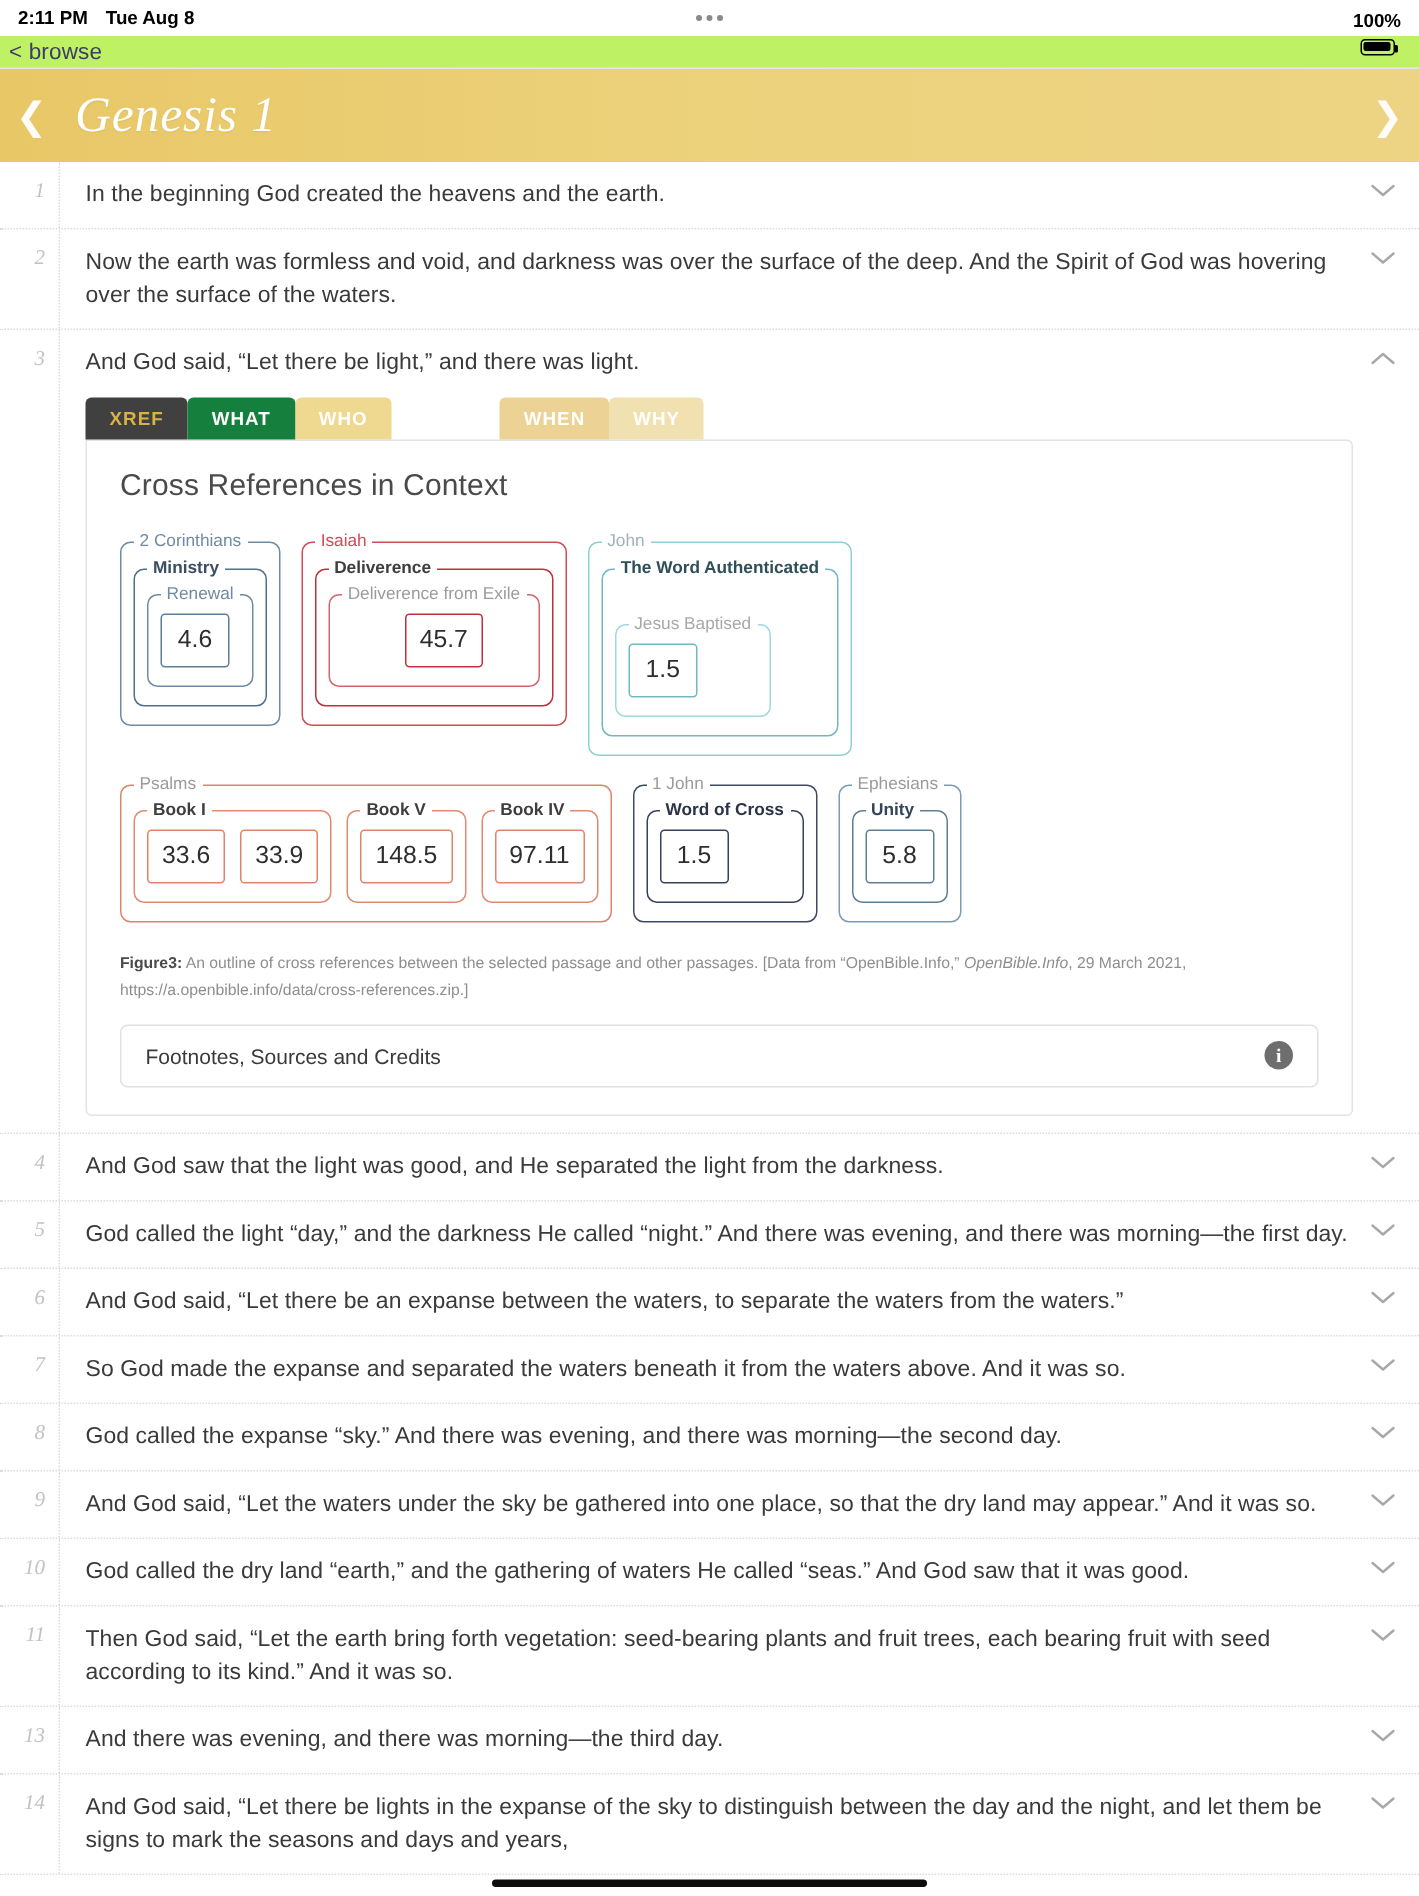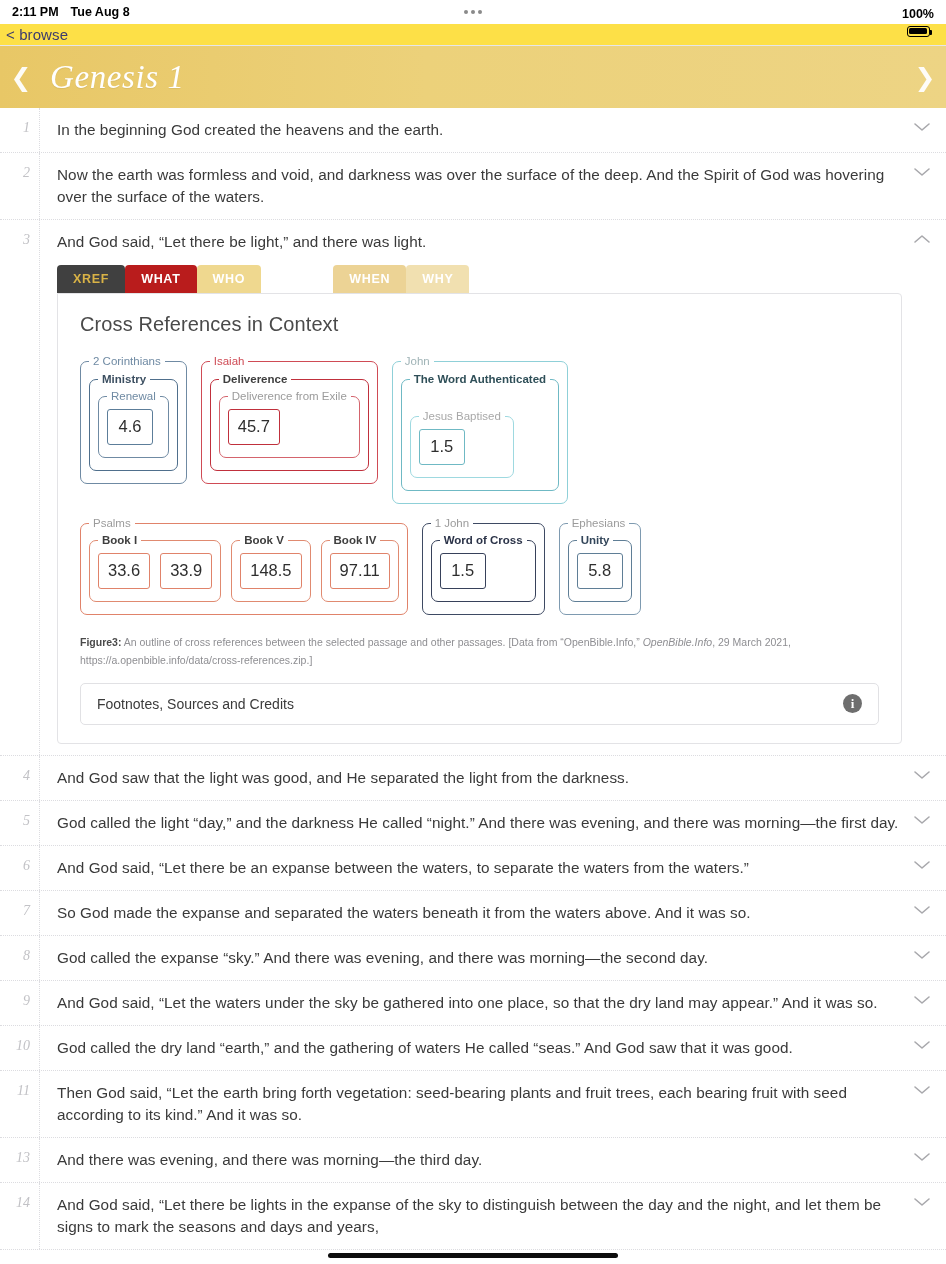--- a/index.html
+++ b/index.html
@@ -35,21 +35,21 @@
   }
   .batt::after {
     content:""; position:absolute; right:-3.2px; top:3px;
     width:2px; height:5px; background:#000; border-radius:0 1px 1px 0;
   }
   .batt i { position:absolute; inset:1.3px; background:#000; border-radius:1.5px; display:block; }
 
   
   #browse-bar {
     height: 22px; width: 100%;
-    background: #fde047;
+    background: #bef264;
     display: flex; align-items: center;
     padding: 0 6px;
     border-bottom: 1px solid #e6e6ea;
   }
   #browse-link {
     font-size: 15px; color: #3c3b6e; letter-spacing: .1px;
     cursor: pointer;
   }
 
   
@@ -111,21 +111,21 @@
   #xref-wrap { margin-top: 12px; }
   #tabs { display: flex; align-items: flex-end; height: 28px; }
   .tab {
     height: 28px; padding: 0 16px;
     display: flex; align-items: center; justify-content: center;
     font-size: 12.5px; font-weight: 700; letter-spacing: .7px;
     color: #ffffff; cursor: pointer;
     border-radius: 4px 4px 0 0;
   }
   .tab.active { background: #404040; color: #d8b246; }
-  .tab.t-what { background: #b91c1c; }
+  .tab.t-what { background: #15803d; }
   .tab.t-who  { background: #efd88f; }
   .tab.t-gap  { background: transparent; cursor: default; flex: 0 0 72px; }
   .tab.t-when { background: #ecd395; }
   .tab.t-why  { background: #f1e0b0; }
 
   #xref-panel {
     border: 1px solid #e3e3e6;
     background: #ffffff;
     border-radius: 0 4px 4px 4px;
     padding: 19px 22px 18px 22px;
@@ -165,21 +165,21 @@
   .c-cyand { border-color:#6fb9c4; } .c-cyand > legend { color:#2f4f58; font-weight:600; }
   .c-cyanl { border-color:#9ed9e0;margin-top:20px; } .c-cyanl > legend { color:#a8a8a8; }
   .c-orange{ border-color:#e0836a; } .c-orange> legend { color:#9b9b9b; }
   .c-oranged{border-color:#e08a70;} .c-oranged>legend { color:#3e3e3e; font-weight:600; }
   .c-navy  { border-color:#3e4a63; } .c-navy  > legend { color:#9b9b9b; }
   .c-navyd { border-color:#37415a; } .c-navyd > legend { color:#2b3348; font-weight:600; }
   .c-steel { border-color:#7e9ab0; } .c-steel > legend { color:#9b9b9b; }
   .c-steeld{ border-color:#5f7e96; } .c-steeld> legend { color:#33465a; font-weight:600; }
 
   .box-blue   { border-color:#5c7d99; }
-  .box-red    { border-color:#c0303c; }
+  .box-red    { border-color:#c0303c;margin-left:42px; }
   .box-cyan   { border-color:#6fb9c4; }
   .box-orange { border-color:#e0836a; }
   .box-navy   { border-color:#37415a; }
   .box-steel  { border-color:#5f7e96; }
 
   #diagram-row-1 { display: flex; gap: 14px; align-items: flex-start; flex-wrap: nowrap; }
   #diagram-row-2 { display: flex; gap: 14px; align-items: flex-start; margin-top: 14px; }
 
   
   #fig-caption {

